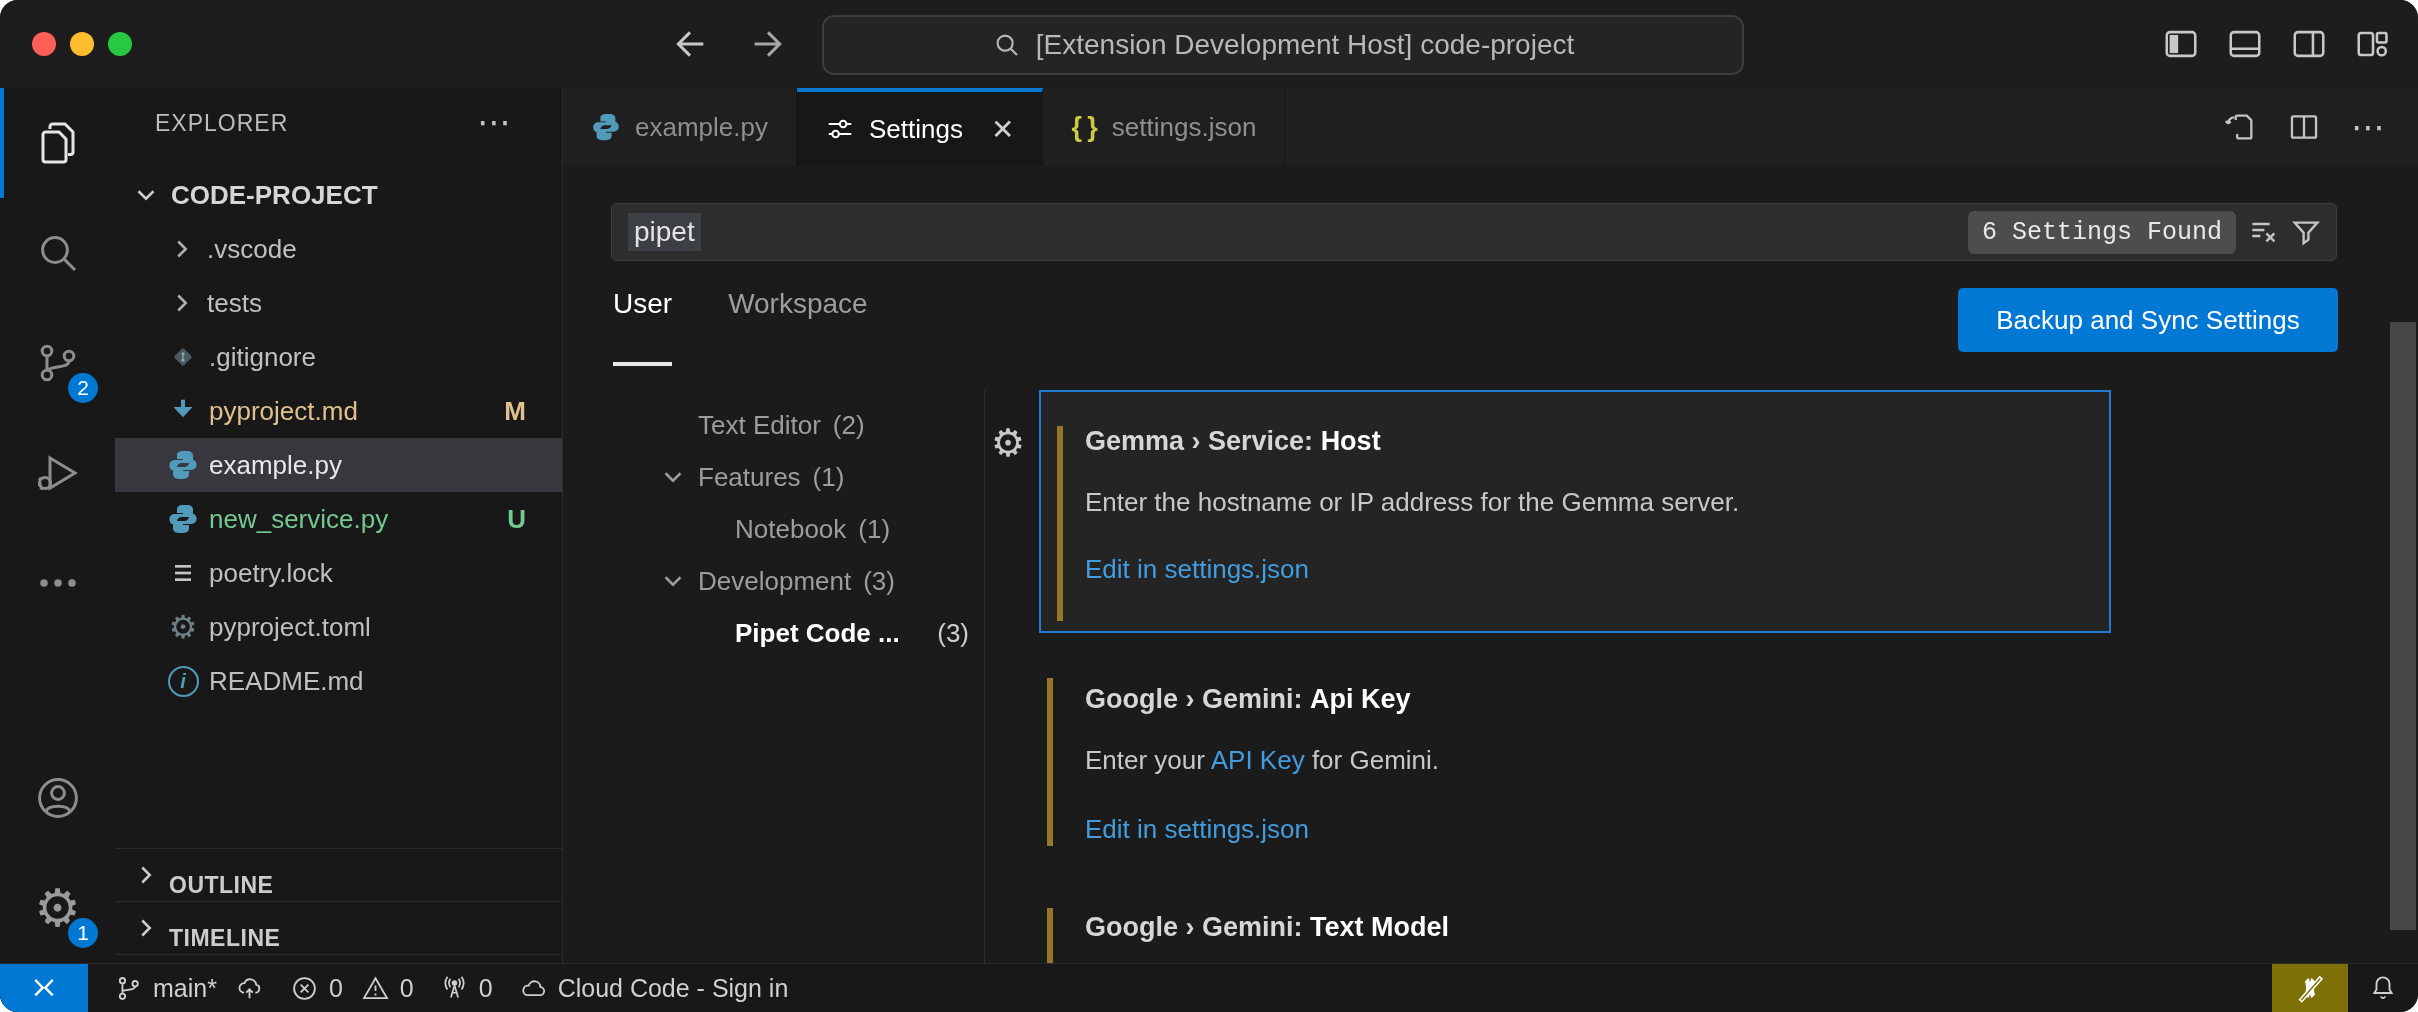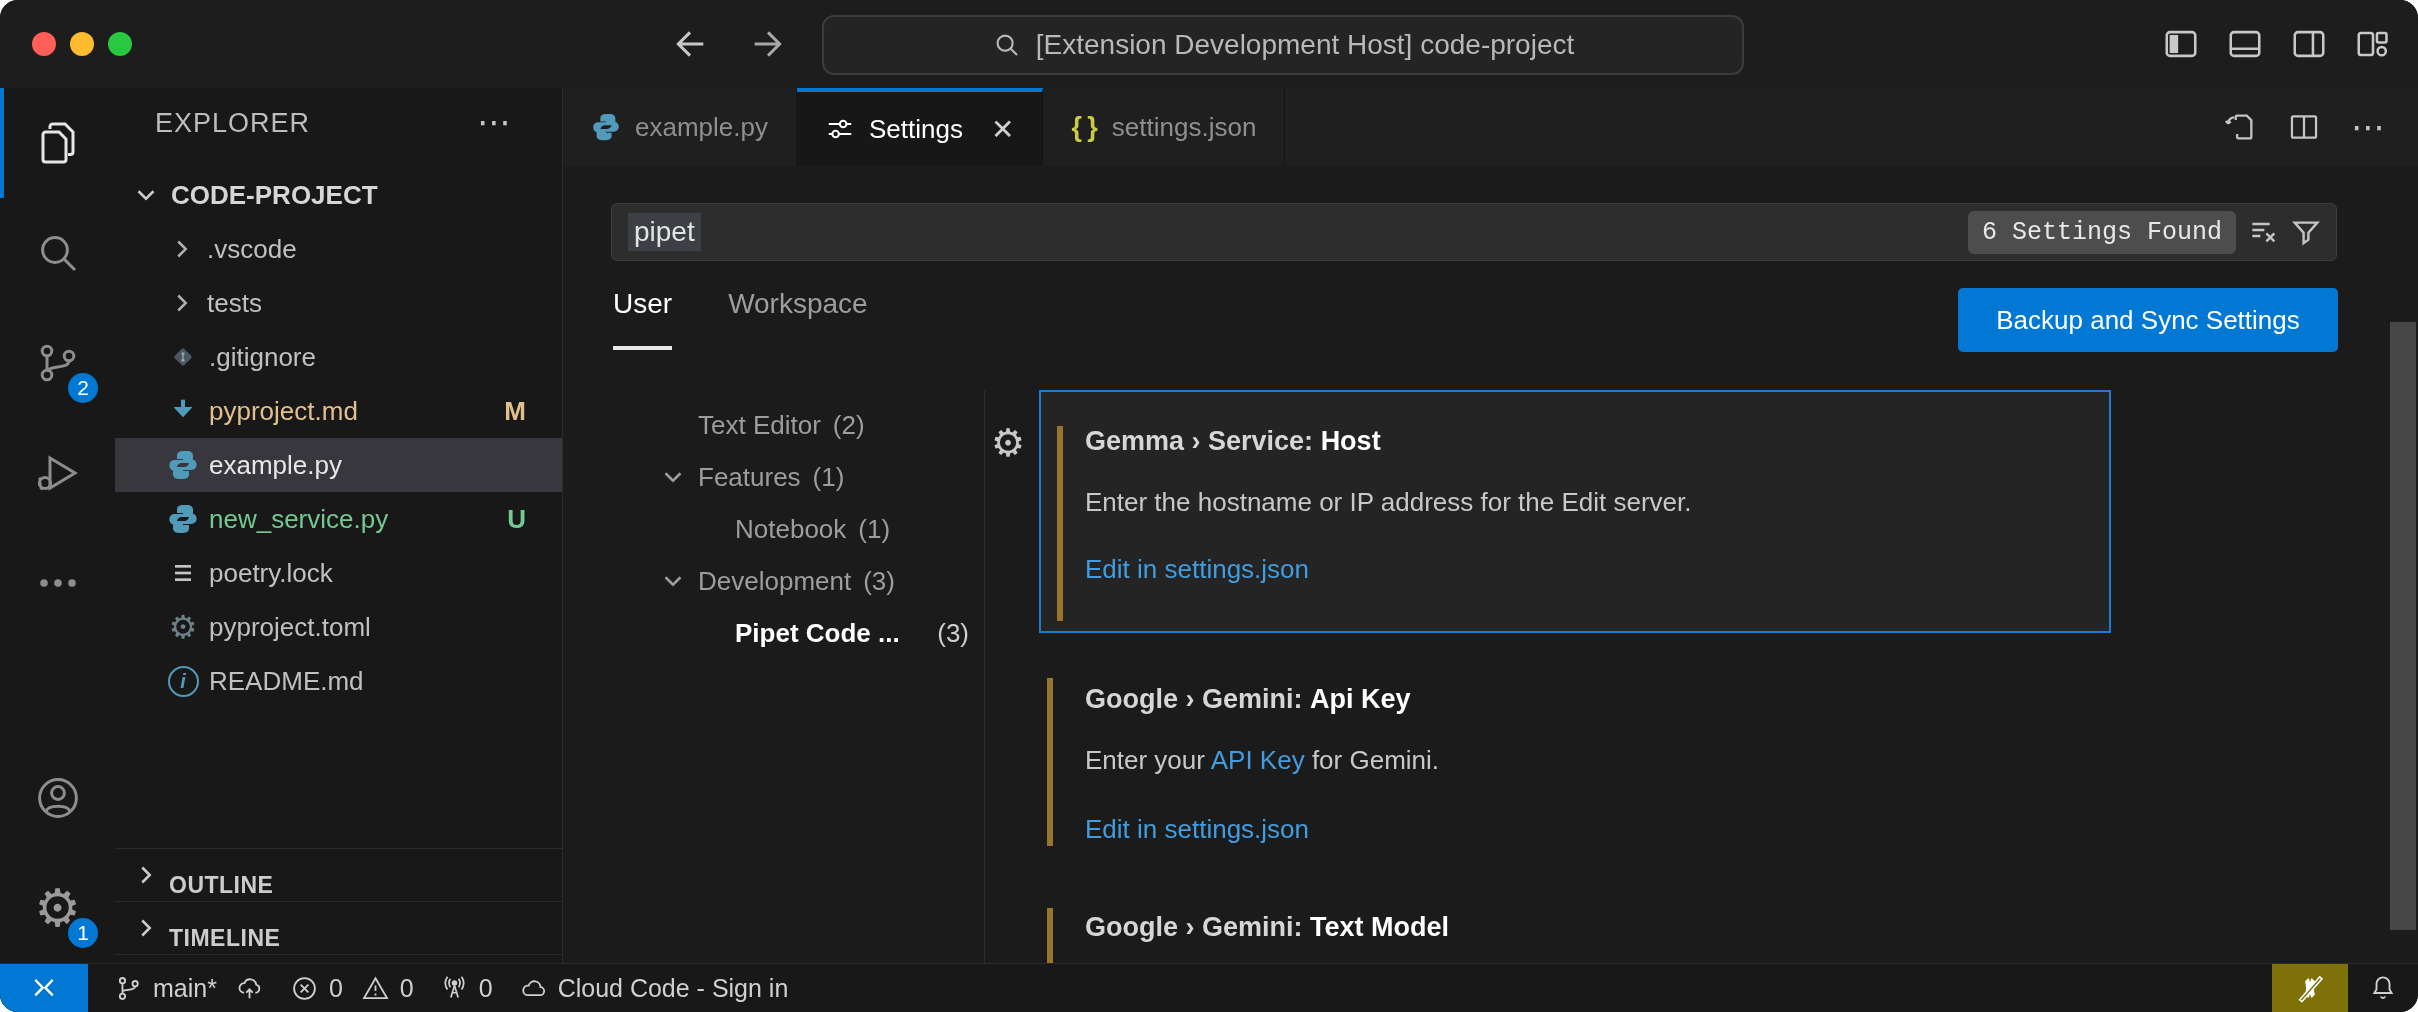--- a/index.html
+++ b/index.html
@@ -25,21 +25,21 @@
   .activitybar{position:relative;width:115px;background:#181818;flex:0 0 auto;}
   .ab-item{position:absolute;left:0;width:115px;height:110px;display:flex;align-items:center;justify-content:center;}
   .ab-item svg{width:48px;height:48px;}
   .ab-active-bar{position:absolute;left:0;top:0;width:4px;height:110px;background:#0078d4;}
   .ab-badge{position:absolute;right:14px;bottom:12px;min-width:36px;height:36px;border-radius:18px;background:#0078d4;
     color:#fff;font-size:21px;display:flex;align-items:center;justify-content:center;border:3px solid #181818;box-sizing:border-box;}
   .ab-gear{font-family:"DejaVu Sans",sans-serif;font-size:52px;color:#9a9a9a;line-height:1;}
 
   .sidebar{position:relative;width:448px;background:#181818;border-right:1px solid #2b2b2b;flex:0 0 auto;box-sizing:border-box;}
   .sidebar-header{position:absolute;left:0;top:0;width:100%;height:70px;display:flex;align-items:center;}
-  .sidebar-title{margin-left:40px;color:#bdbdbd;font-size:27px;letter-spacing:1px;}
+  .sidebar-title{margin-left:40px;color:#bdbdbd;font-size:23px;letter-spacing:1px;}
   .sidebar-more{position:absolute;right:48px;top:14px;color:#c5c5c5;font-size:34px;letter-spacing:3px;}
   .tree{position:absolute;left:0;top:80px;width:100%;}
   .tree-row{position:relative;height:54px;display:flex;align-items:center;color:#c0c0c0;font-size:26px;}
   .tree-row.selected{background:#37373d;color:#e8e8e8;}
   .tree-root{font-weight:bold;color:#d6d6d6;}
   .chev{width:30px;height:30px;flex:0 0 auto;}
   .ind-root{margin-left:16px;} .ind-1{margin-left:52px;}
   .tree-label{margin-left:10px;white-space:nowrap;}
   .file-icon{width:32px;height:32px;margin-left:52px;flex:0 0 auto;display:flex;align-items:center;justify-content:center;}
   .git-badge{position:absolute;right:36px;font-size:26px;font-weight:bold;}
@@ -69,21 +69,21 @@
 
   .settings-editor{position:absolute;left:0;top:78px;right:0;bottom:0;background:#1b1b1b;overflow:hidden;}
   .settings-search{position:absolute;left:48px;top:37px;width:1726px;height:58px;background:#2d2d2d;
     border:1px solid #3e3e3e;border-radius:6px;box-sizing:border-box;display:flex;align-items:center;}
   .search-text{margin-left:16px;padding:3px 6px;background:#3c4045;color:#e3e3e3;font-size:28px;}
   .search-right{position:absolute;right:14px;display:flex;align-items:center;gap:11px;font-family:Liberation Mono, monospace;}
   .results-badge{background:#4d4d4d;color:#e8e8e8;font-size:25px;border-radius:6px;padding:7px 14px;}
   .search-right svg{width:32px;height:32px;}
 
   .scope-row{position:absolute;left:50px;top:122px;display:flex;gap:56px;}
-  .scope{font-size:28px;color:#9d9d9d;padding-bottom:26px;}
+  .scope{font-size:28px;color:#9d9d9d;padding-bottom:42px;}
   .scope.active{color:#fff;border-bottom:4px solid #e8e8e8;}
   .sync-button{position:absolute;right:80px;top:122px;width:380px;height:64px;background:#0078d4;border-radius:5px;
     color:#fff;font-size:26px;display:flex;align-items:center;justify-content:center;}
 
   .toc{position:absolute;left:0;top:233px;width:420px;}
   .toc-row{height:52px;display:flex;align-items:center;color:#9d9d9d;font-size:26px;}
   .toc-chev{width:30px;height:30px;margin-left:95px;flex:0 0 auto;}
   .toc-pad0{margin-left:135px;} .toc-pad0c{margin-left:10px;} .toc-pad1{margin-left:172px;}
   .toc-count{margin-left:12px;}
   .toc-row.selected{color:#fff;font-weight:bold;}
@@ -464,21 +464,21 @@
         </div>
         <div class="sash"></div>
 
         <span class="row-gear">⚙</span>
 
         <div class="settings-list">
           <div class="setting-card">
             <span class="mod-bar bar1"></span>
             <div class="card-content">
               <div class="s-title"><span>Gemma › Service: </span><b>Host</b></div>
-              <div class="s-desc">Enter the hostname or IP address for the Edit server.</div>
+              <div class="s-desc">Enter the hostname or IP address for the Gemma server.</div>
               <div class="s-link">Edit in settings.json</div>
             </div>
           </div>
 
           <div class="setting-row2">
             <span class="mod-bar bar2"></span>
             <div class="row-content">
               <div class="s-title"><span>Google › Gemini: </span><b>Api Key</b></div>
               <div class="s-desc"><span>Enter your </span><span class="s-link" style="font-size:inherit;">API Key</span><span> for Gemini.</span></div>
               <div class="s-link">Edit in settings.json</div>

